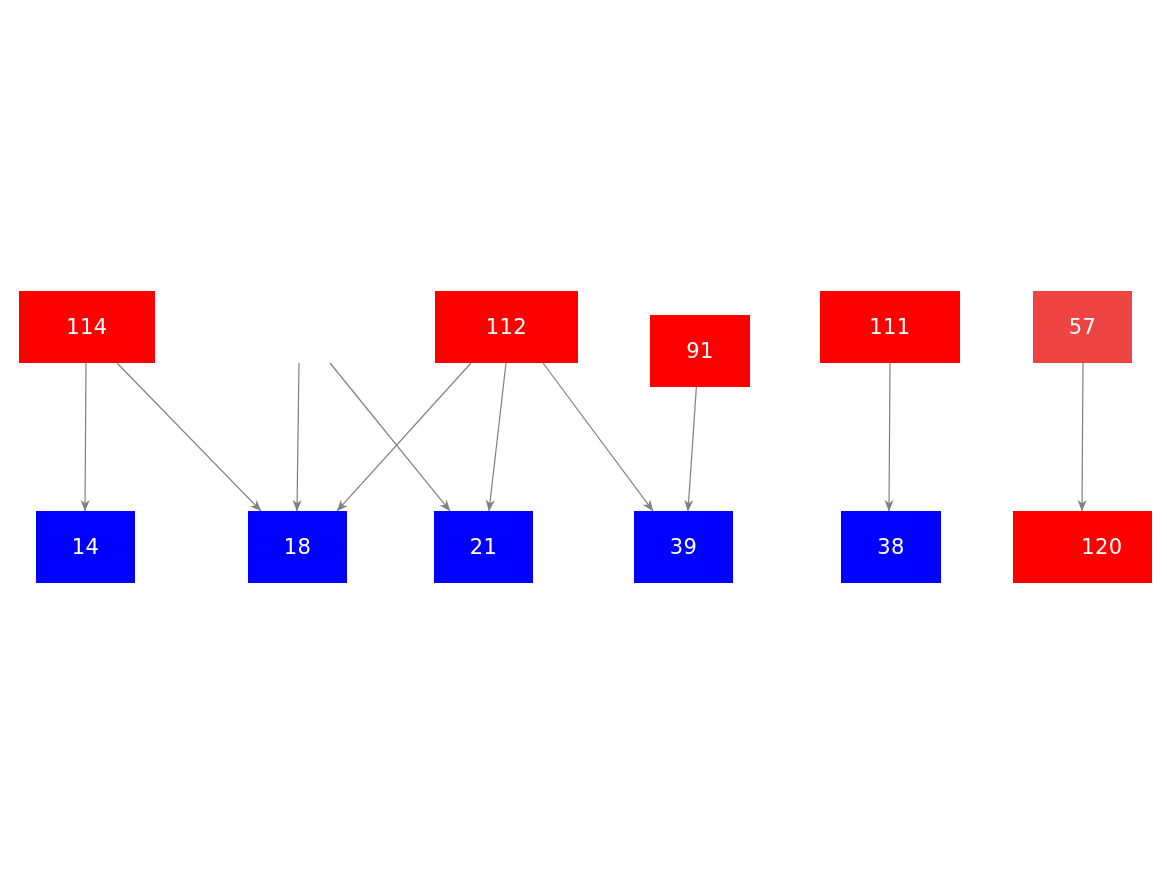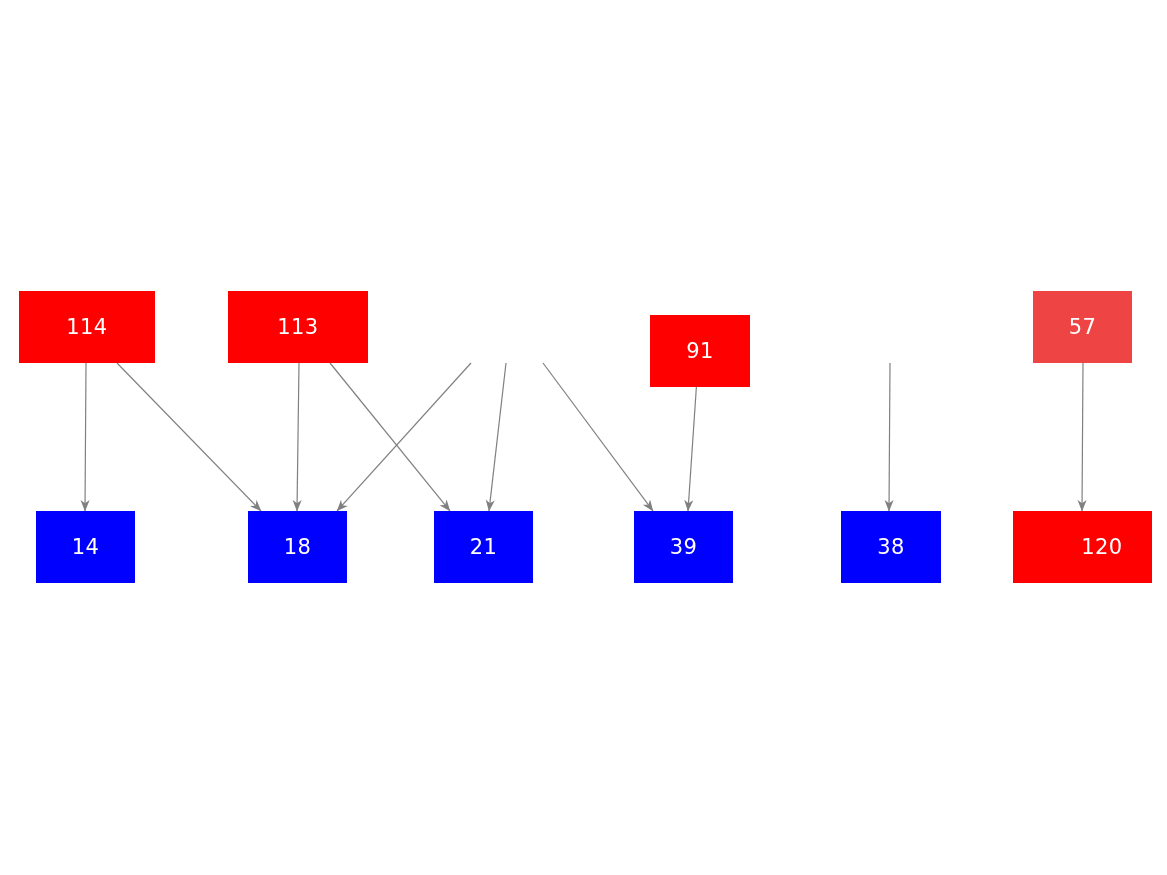--- a/index.html
+++ b/index.html
@@ -73,25 +73,28 @@
         <line x1="543" y1="363" x2="653" y2="511" stroke="#808080" stroke-width="1.2" marker-end="url(#arrowhead)"></line>
         <line x1="698" y1="363" x2="688" y2="511" stroke="#808080" stroke-width="1.2" marker-end="url(#arrowhead)"></line>
         <line x1="890" y1="363" x2="889" y2="511" stroke="#808080" stroke-width="1.2" marker-end="url(#arrowhead)"></line>
         <line x1="1083" y1="363" x2="1082" y2="511" stroke="#808080" stroke-width="1.2" marker-end="url(#arrowhead)"></line>
       </g>
   </svg>
   <div id="node-layer">
       <div class="node" style="left: 19px; top: 291px; width: 136px; height: 72px; background: rgb(255, 0, 0);">
         <span class="node-label" style="color: rgb(255, 255, 255);">114</span>
       </div>
-      <div class="node" style="left: 228px; top: 291px; width: 140px; height: 72px; background: rgb(255, 0, 0);">
-        <span class="node-label" style="color: rgb(255, 255, 255);">113</span>
+      <div class="node" style="left: 435px; top: 291px; width: 143px; height: 72px; background: rgb(255, 0, 0);">
+        <span class="node-label" style="color: rgb(255, 255, 255);">112</span>
       </div>
       <div class="node" style="left: 650px; top: 291px; width: 100px; height: 72px; background: rgb(255, 0, 0); margin-top: 24px;">
         <span class="node-label" style="color: rgb(255, 255, 255);">91</span>
+      </div>
+      <div class="node" style="left: 820px; top: 291px; width: 140px; height: 72px; background: rgb(255, 0, 0);">
+        <span class="node-label" style="color: rgb(255, 255, 255);">111</span>
       </div>
       <div class="node" style="left: 1033px; top: 291px; width: 99px; height: 72px; background: #ef4444;">
         <span class="node-label" style="color: rgb(255, 255, 255);">57</span>
       </div>
       <div class="node" style="left: 36px; top: 511px; width: 99px; height: 72px; background: rgb(0, 0, 255);">
         <span class="node-label" style="color: rgb(255, 255, 255);">14</span>
       </div>
       <div class="node" style="left: 248px; top: 511px; width: 99px; height: 72px; background: rgb(0, 0, 255);">
         <span class="node-label" style="color: rgb(255, 255, 255);">18</span>
       </div>

